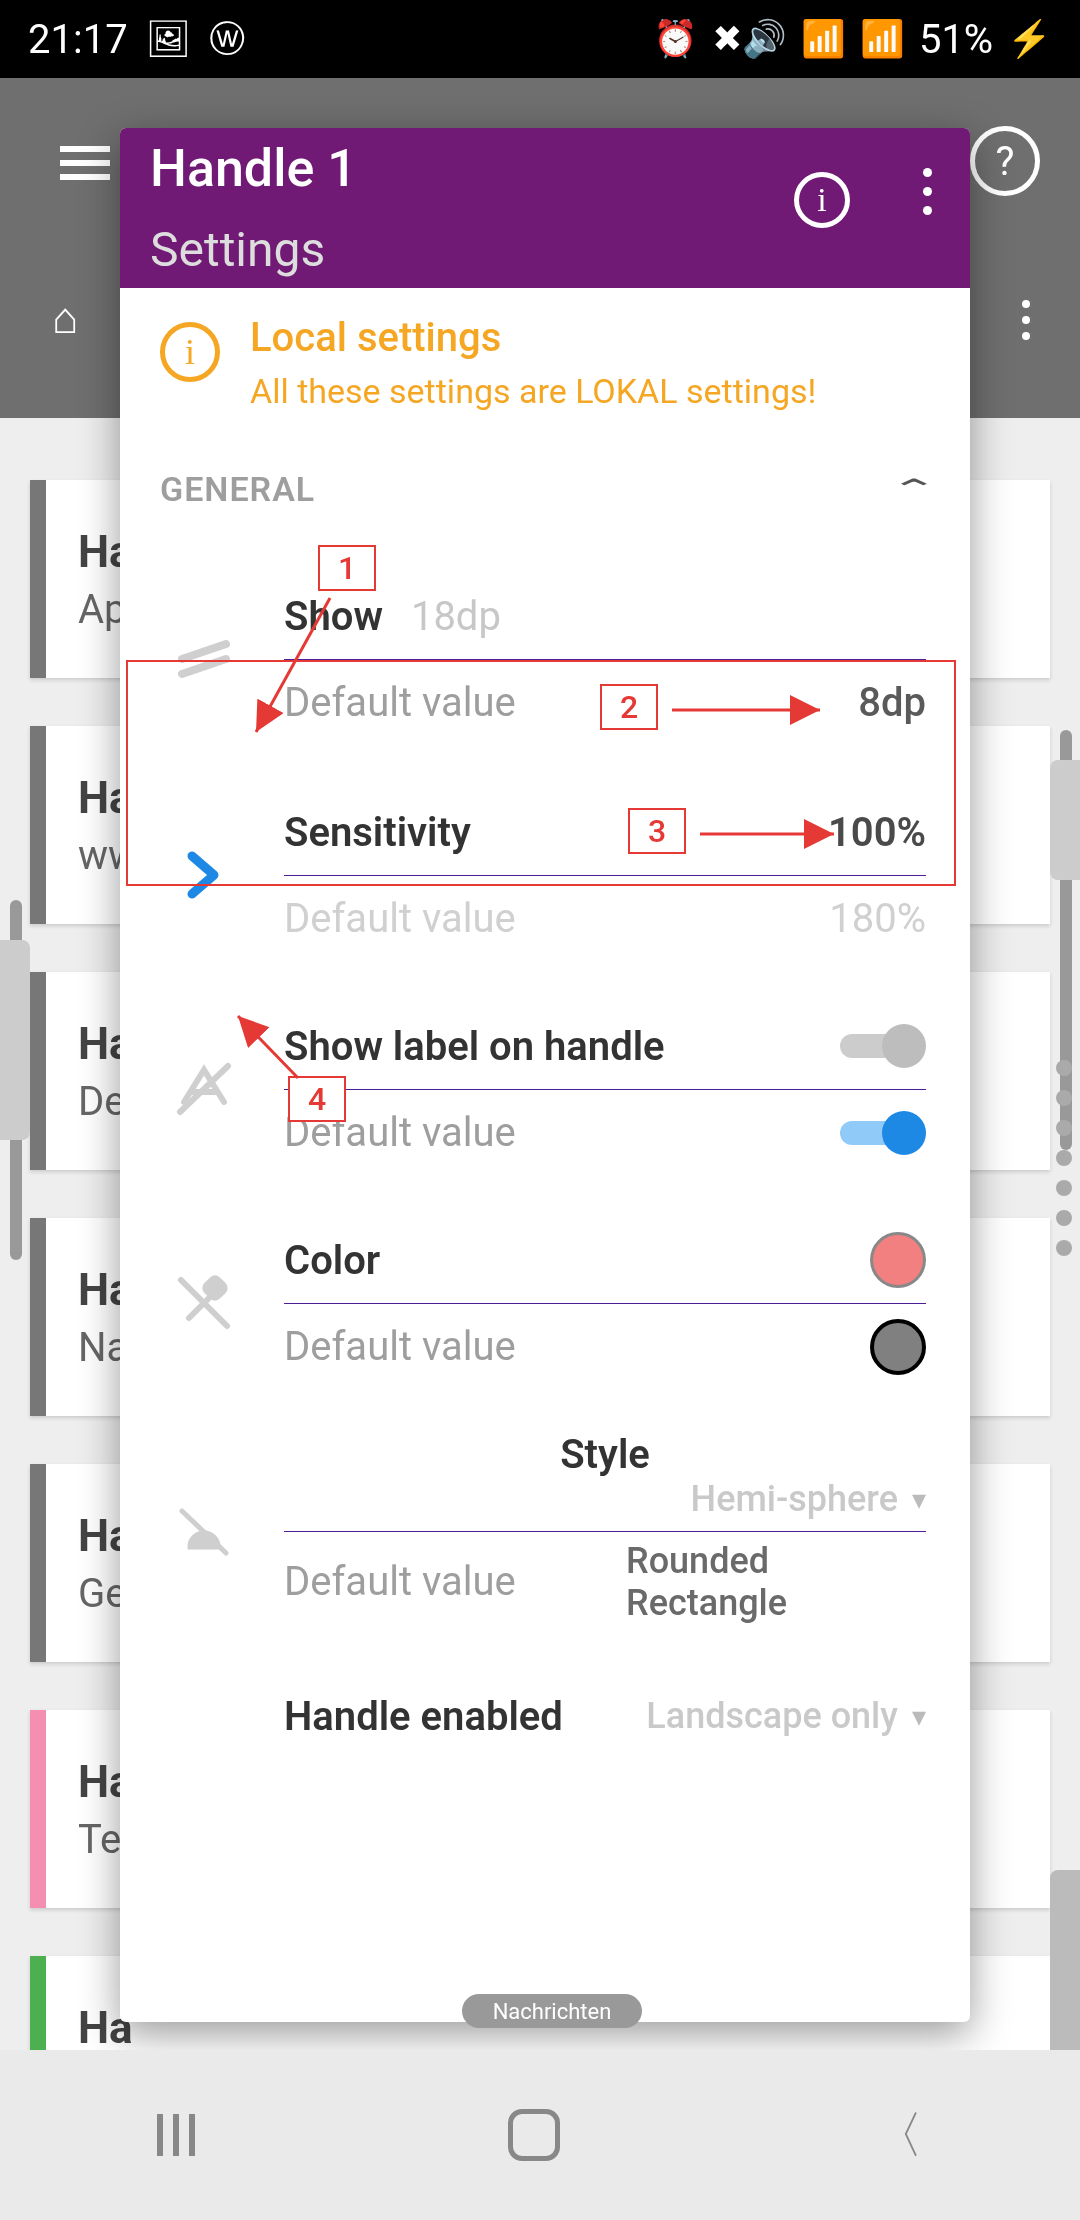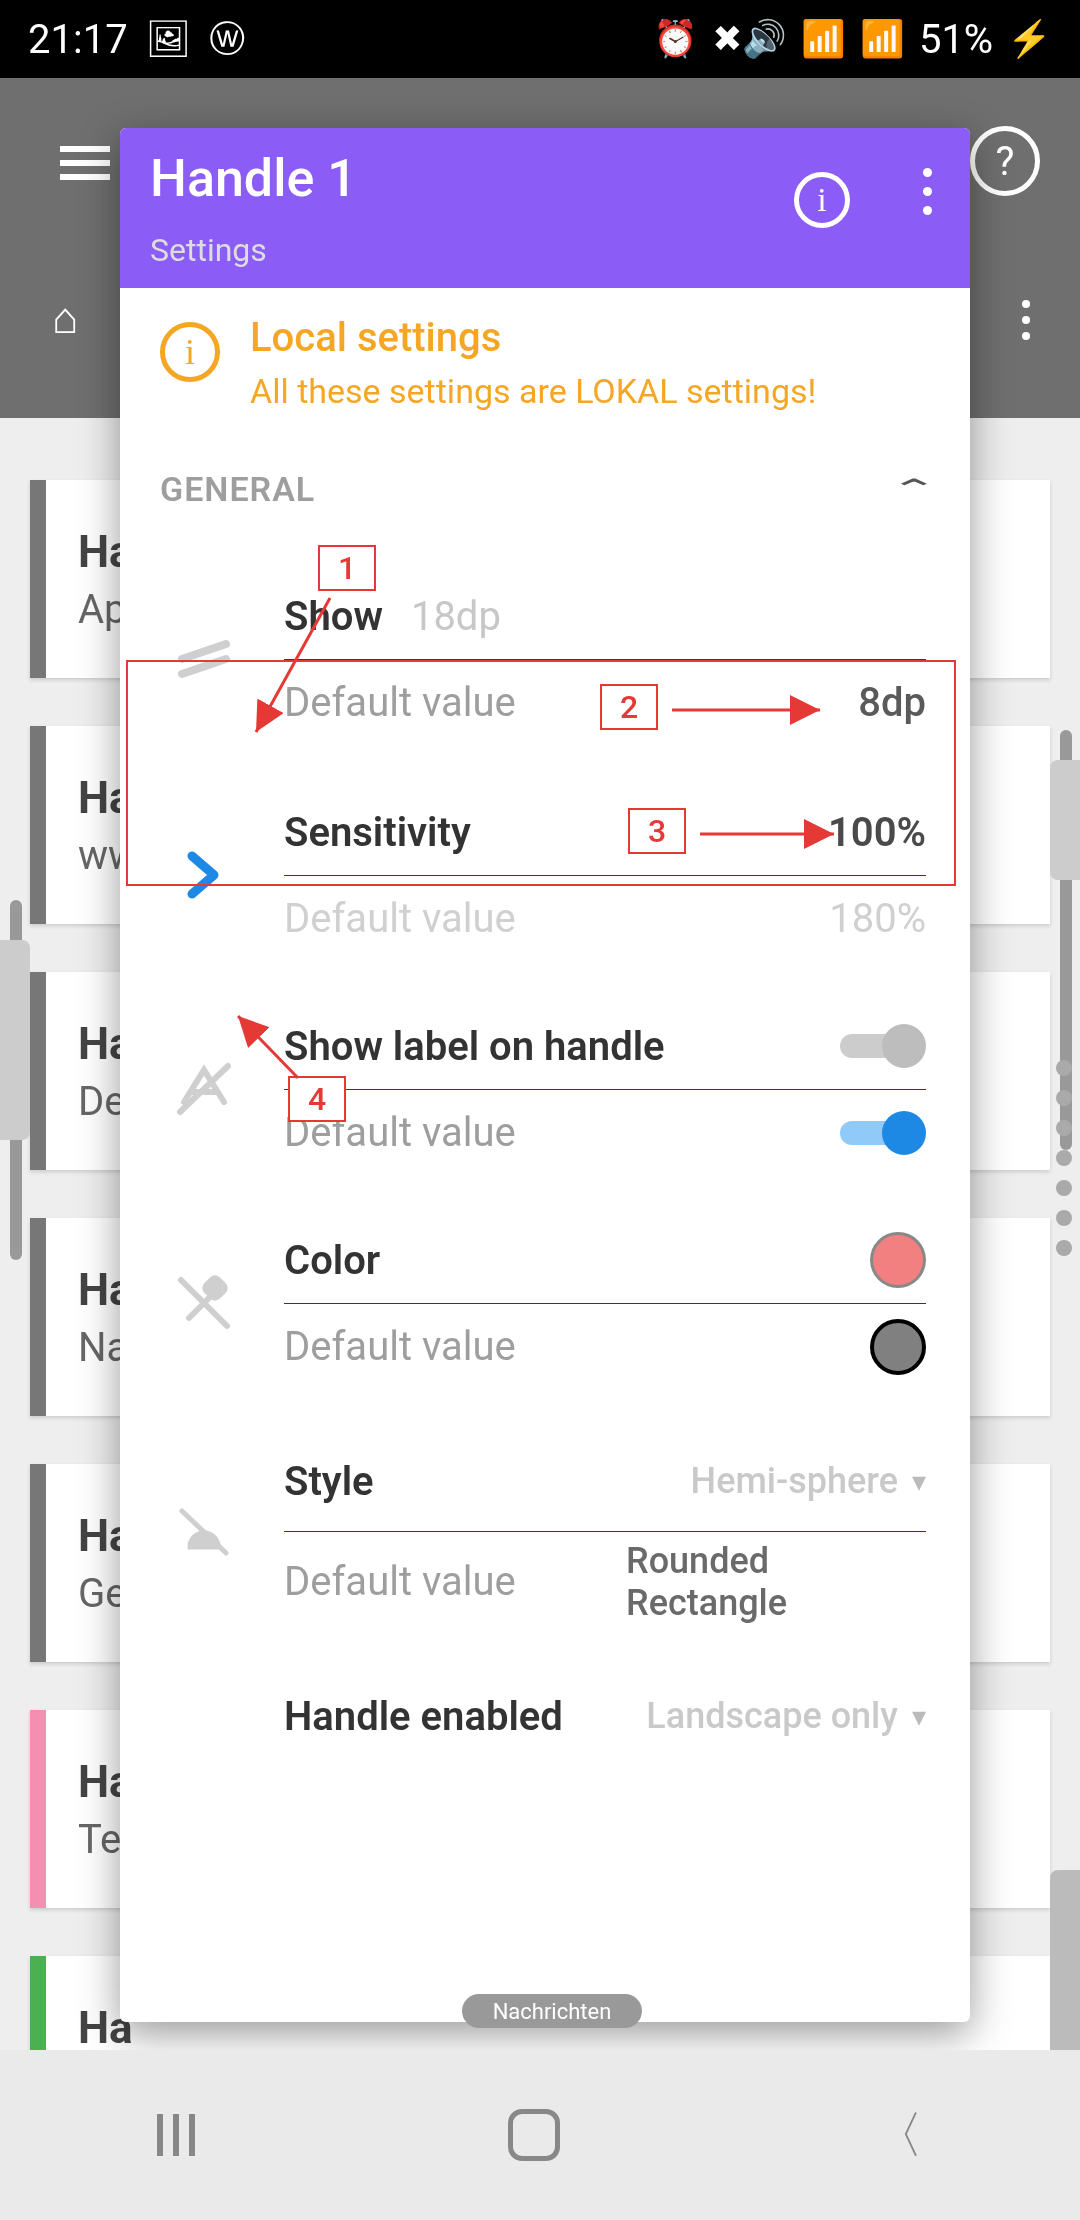--- a/index.html
+++ b/index.html
@@ -26,24 +26,24 @@
   
   .bg-scroll { position:absolute; right:8px; top:730px; width:12px; height:420px; background:#999; border-radius:6px; }
   .bg-dots { position:absolute; right:8px; top:1060px; display:flex; flex-direction:column; gap:14px;}
   .bg-dots span { width:16px; height:16px; background:#aaa; border-radius:50%; }
   .bg-tab { position:absolute; right:0; top:760px; width:30px; height:120px; background:#ccc; border-radius:8px 0 0 8px; font-size:26px; color:#777;}
   .bg-tab2 { position:absolute; right:0; top:1870px; width:30px; height:200px; background:#bbb; border-radius:8px 0 0 8px;}
   .bg-scroll2 { position:absolute; left:10px; top:900px; width:12px; height:360px; background:#999; border-radius:6px; }
   .bg-tab3 { position:absolute; left:0; top:940px; width:30px; height:200px; background:#ccc; border-radius:0 8px 8px 0;}
   
   .dialog { position:absolute; top:128px; left:120px; width:850px; height:1894px; background:#fff; box-shadow:0 12px 40px rgba(0,0,0,0.4); border-radius:6px; overflow:hidden; }
-  .dialog-toolbar { height:160px; background:#8b5cf6; color:#fff; display:flex; align-items:center; padding:0 30px; position:relative; }
+  .dialog-toolbar { height:160px; background:#701a75; color:#fff; display:flex; align-items:center; padding:0 30px; position:relative; }
   .dialog-titles { display:flex; flex-direction:column; }
   .dialog-title { font-size:52px; font-weight:500; }
-  .dialog-subtitle { font-size:32px; color:#ddd; margin-top:22px; }
+  .dialog-subtitle { font-size:48px; color:#ddd; margin-top:22px; }
   .dialog-info { position:absolute; right:120px; top:44px; width:56px; height:56px; border:5px solid #fff; border-radius:50%; display:flex; align-items:center; justify-content:center; font-size:34px; font-family:serif;}
   .dialog-overflow { position:absolute; right:38px; top:40px; display:flex; flex-direction:column; gap:10px; }
   .dialog-overflow span { width:9px; height:9px; background:#fff; border-radius:50%; }
   
   .banner { display:flex; padding:26px 30px 30px 40px; gap:30px; align-items:flex-start; }
   .banner-icon { width:60px; height:60px; border:5px solid #f5a623; border-radius:50%; display:flex; align-items:center; justify-content:center; color:#f5a623; font-size:36px; font-family:serif; margin-top:8px; }
   .banner-text h3 { color:#f5a623; font-size:40px; font-weight:500; margin-bottom:8px;}
   .banner-text p { color:#f5a623; font-size:34px; line-height:1.3; }
   
   .section-header { display:flex; align-items:center; padding:24px 40px 18px 40px; }
@@ -311,21 +311,21 @@
     <div class="block">
       <div class="block-icon">
         <svg width="56" height="56" viewBox="0 0 56 56">
             <g stroke="#cfcfcf" stroke-width="5" fill="#cfcfcf" stroke-linecap="round">
               <path d="M14 44 a14 14 0 0 1 28 0 z"></path>
               <line x1="6" y1="8" x2="50" y2="50"></line>
             </g>
           </svg>
       </div>
       <div class="block-content">
-        <div class="row" style="height:100px;">
+        <div class="row" style="height:100px;flex-direction:column;">
           <span class="row-label bold">Style</span>
           <span class="dd-value">
               <span>Hemi-sphere</span>
               <span class="caret">▾</span>
             </span>
         </div>
         <div class="row row-default" style="height:100px;">
           <span class="row-label">Default value</span>
           <span class="dd-default">Rounded Rectangle</span>
         </div>

